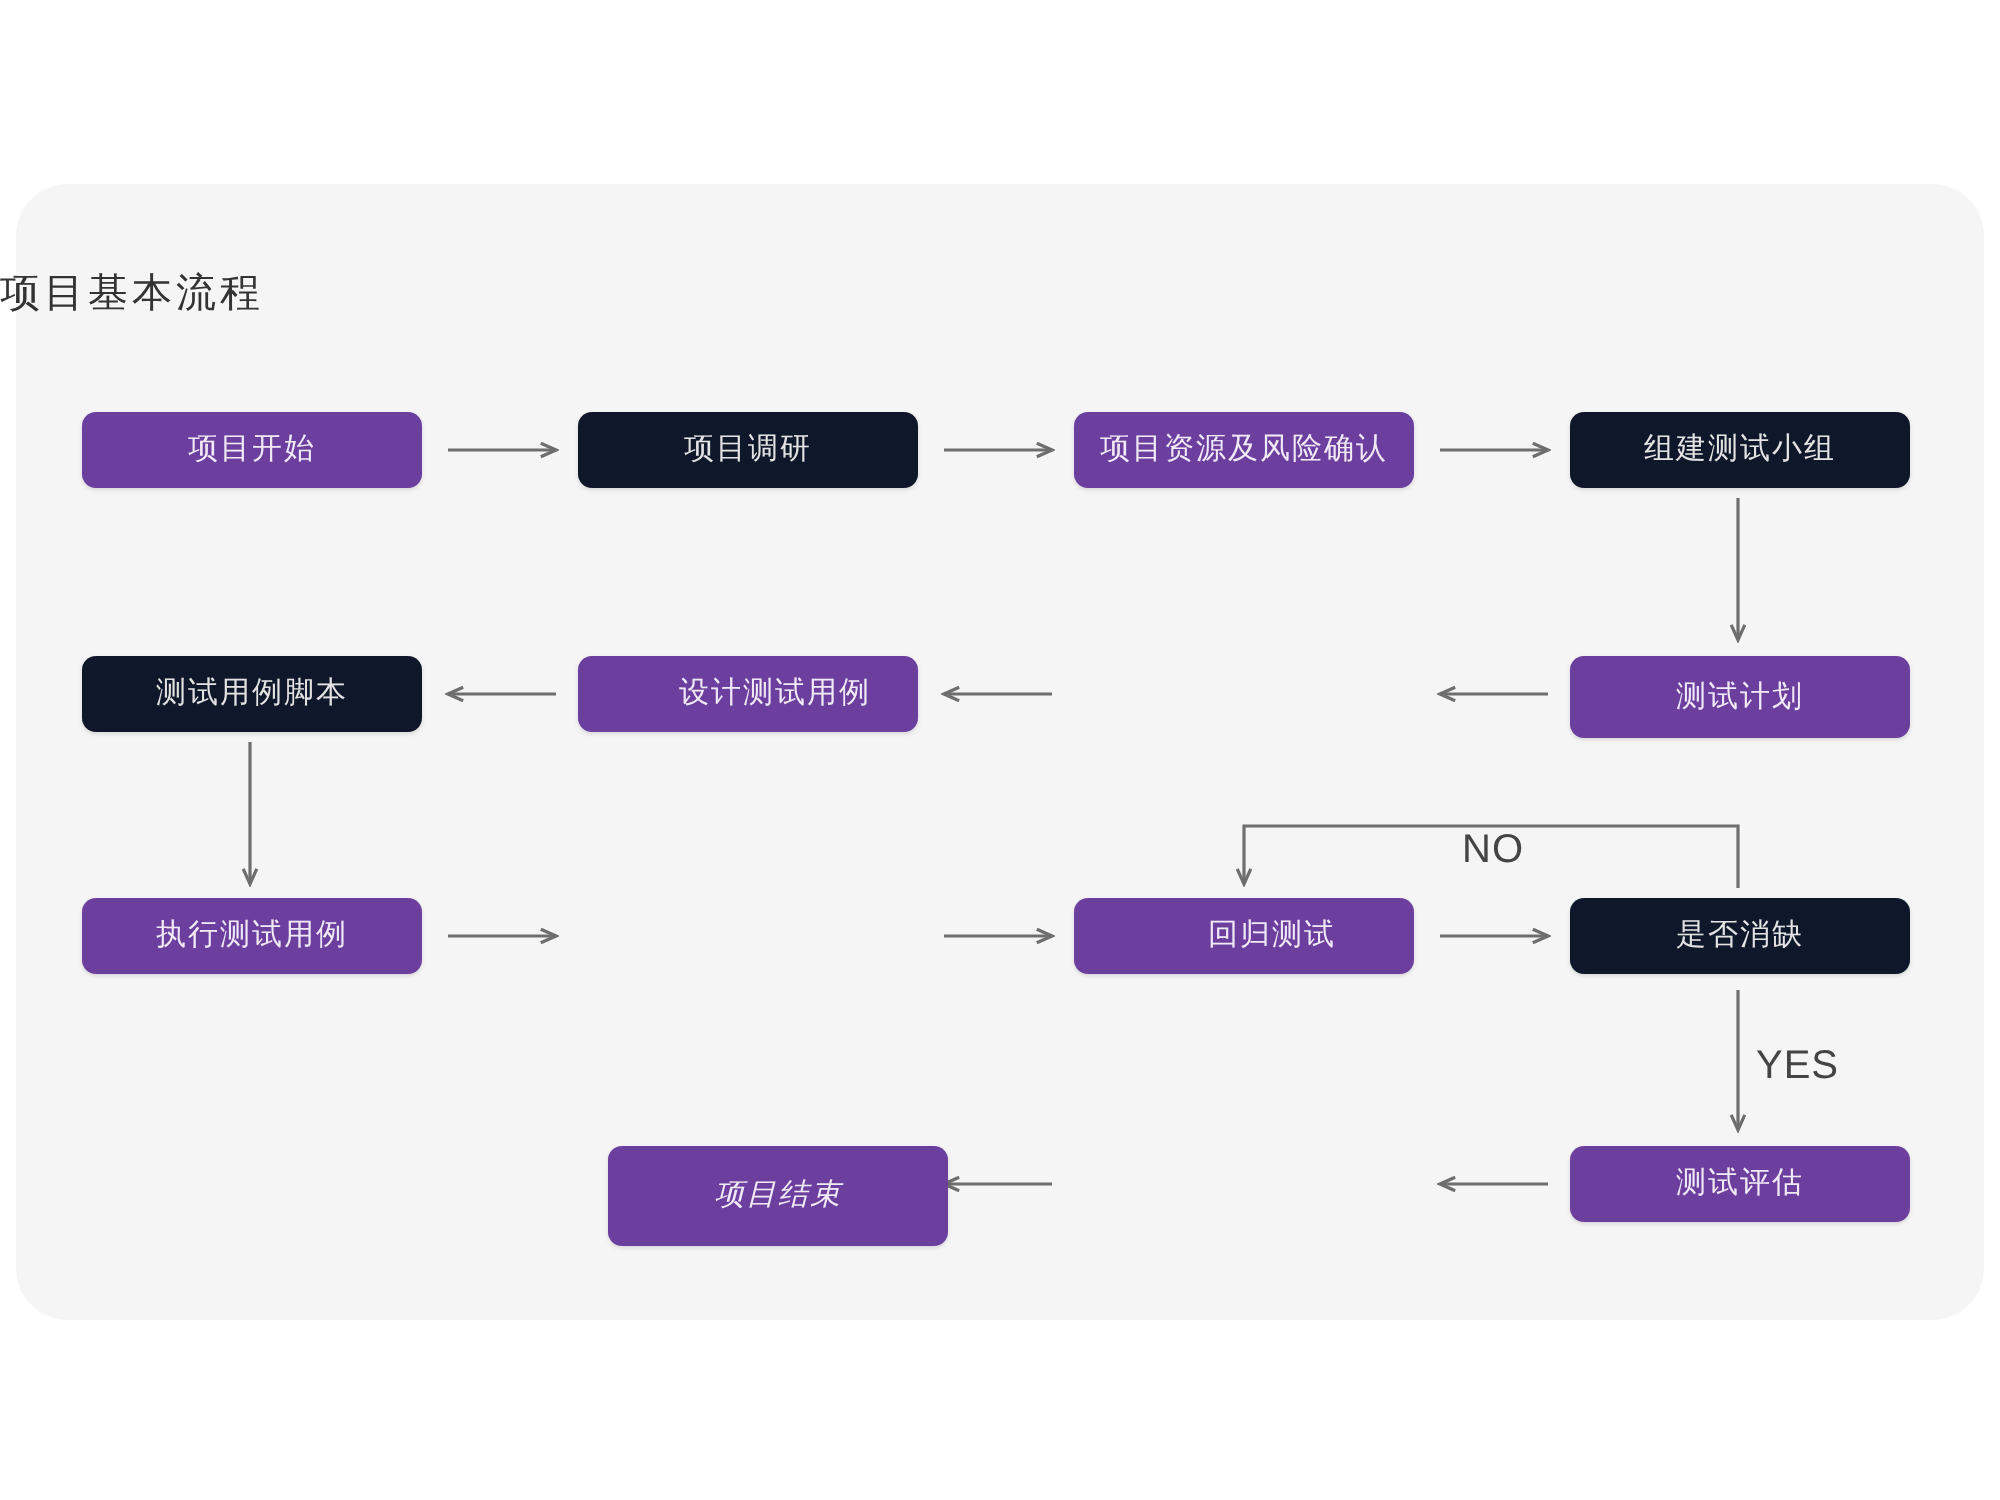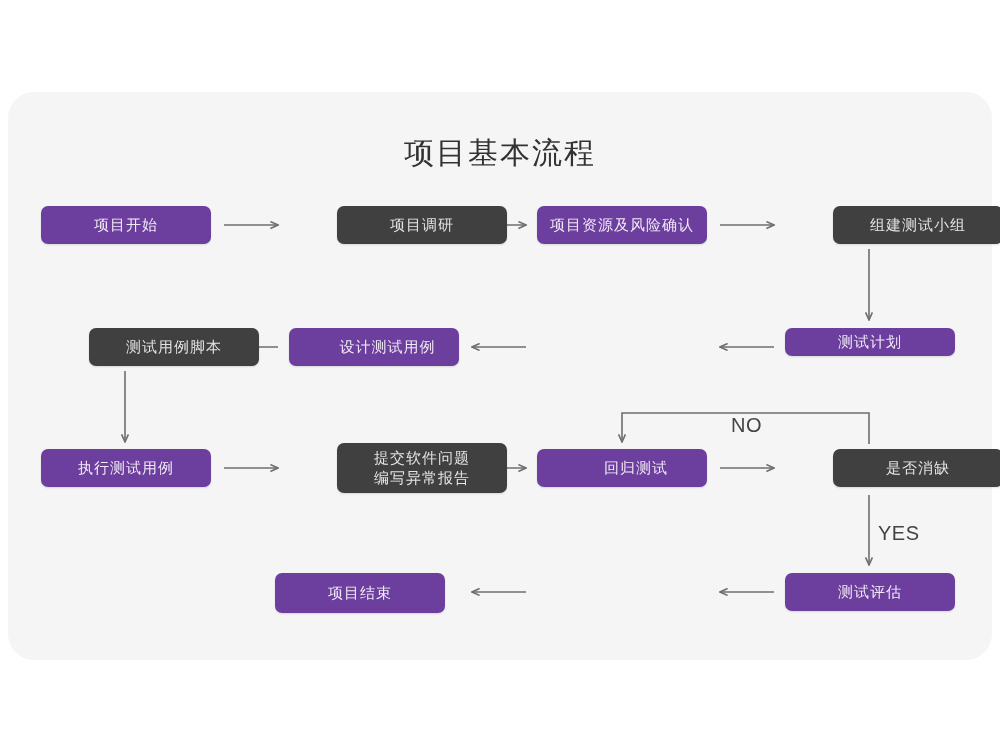--- a/index.html
+++ b/index.html
@@ -26,22 +26,22 @@
     width: 984px;
     height: 568px;
     background: #f5f5f5;
     border-radius: 26px;
   }
   #chart-title {
     position: absolute;
     left: 0;
     top: 133px;
     width: 1000px;
-    text-align: center;
-    font-size: 30px;
+    text-align: left;
+    font-size: 20px;
     letter-spacing: 2px;
     color: #333333;
     font-family: "Liberation Sans", "DejaVu Sans", sans-serif;
   }
   .node {
     position: absolute;
     box-sizing: border-box;
     border-radius: 7px;
     display: flex;
     align-items: center;
@@ -50,23 +50,22 @@
     line-height: 20px;
     letter-spacing: 1px;
     white-space: pre-line;
     box-shadow: 0 1px 2px rgba(0,0,0,0.12);
   }
   .node.purple {
     background: #6c3e9e;
     color: #f0e9f6;
   }
   .node.gray {
-    background: #404040;
+    background: #0f172a;
     color: #e3e3e3;
-    margin-left: 48px;
   }
   .edge-label {
     position: absolute;
     font-size: 20px;
     color: #444444;
     letter-spacing: 0.5px;
   }
   svg.links {
     position: absolute;
     left: 0;
@@ -121,27 +120,25 @@
     <line x1="526" y1="592" x2="472" y2="592" marker-end="url(#ah)"></line>
   </svg>
 
   <div class="node purple" style="left:41px; top:206px; width:170px; height:38px;">项目开始</div>
   <div class="node gray" style="left:289px; top:206px; width:170px; height:38px;">项目调研</div>
   <div class="node purple" style="left:537px; top:206px; width:170px; height:38px;">项目资源及风险确认</div>
   <div class="node gray" style="left:785px; top:206px; width:170px; height:38px;">组建测试小组</div>
 
   <div class="node gray" style="left:41px; top:328px; width:170px; height:38px;">测试用例脚本</div>
   <div class="node purple" style="left:289px; top:328px; width:170px; height:38px;padding-left:27px;">设计测试用例</div>
-  <div class="node purple" style="left:785px; top:328px; width:170px; height:28px;">测试计划</div>
+  <div class="node purple" style="left:785px; top:328px; width:170px; height:41px;">测试计划</div>
 
   <div class="node purple" style="left:41px; top:449px; width:170px; height:38px;">执行测试用例</div>
-  <div class="node gray" style="left:289px; top:443px; width:170px; height:50px;">提交软件问题
-编写异常报告</div>
   <div class="node purple" style="left:537px; top:449px; width:170px; height:38px;padding-left:28px;">回归测试</div>
   <div class="node gray" style="left:785px; top:449px; width:170px; height:38px;">是否消缺</div>
 
-  <div class="node purple" style="left:275px; top:573px; width:170px; height:40px;">项目结束</div>
+  <div class="node purple" style="left:304px; top:573px; width:170px; height:50px;font-style:italic;">项目结束</div>
   <div class="node purple" style="left:785px; top:573px; width:170px; height:38px;">测试评估</div>
 
   <div class="edge-label" style="left:731px; top:414px;">NO</div>
   <div class="edge-label" style="left:878px; top:522px;">YES</div>
 
 </div>
 
 </body></html>

